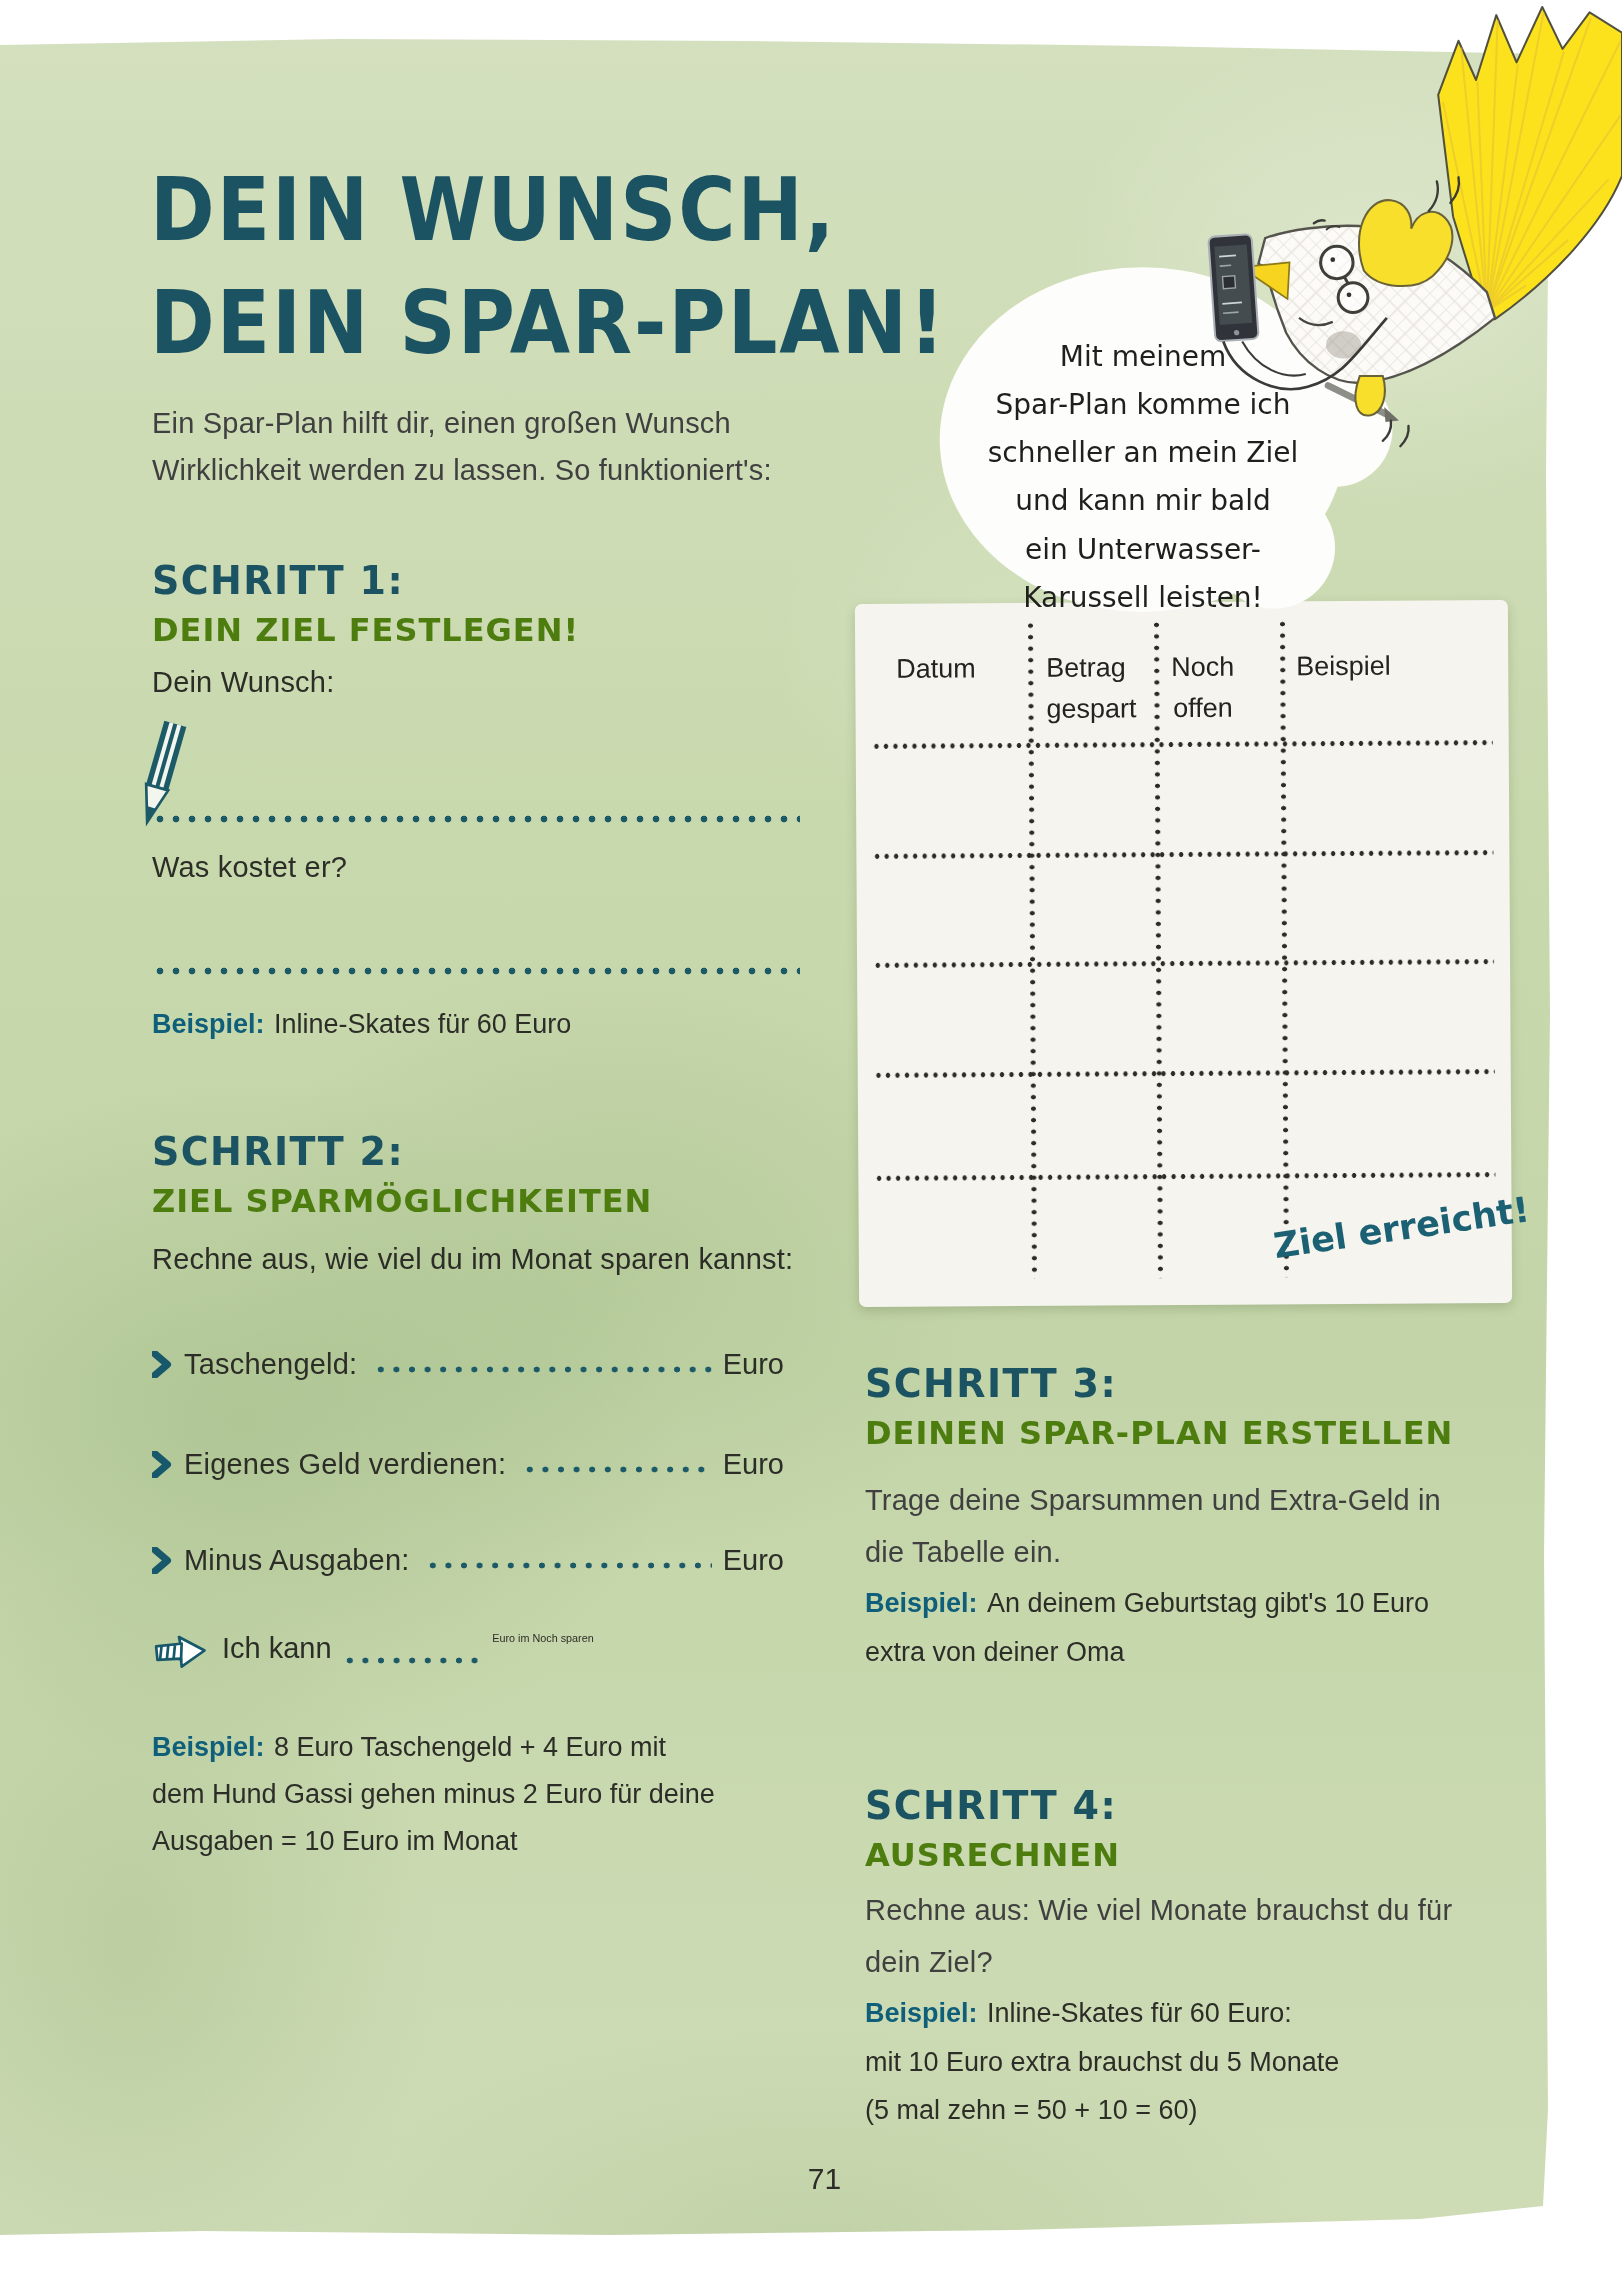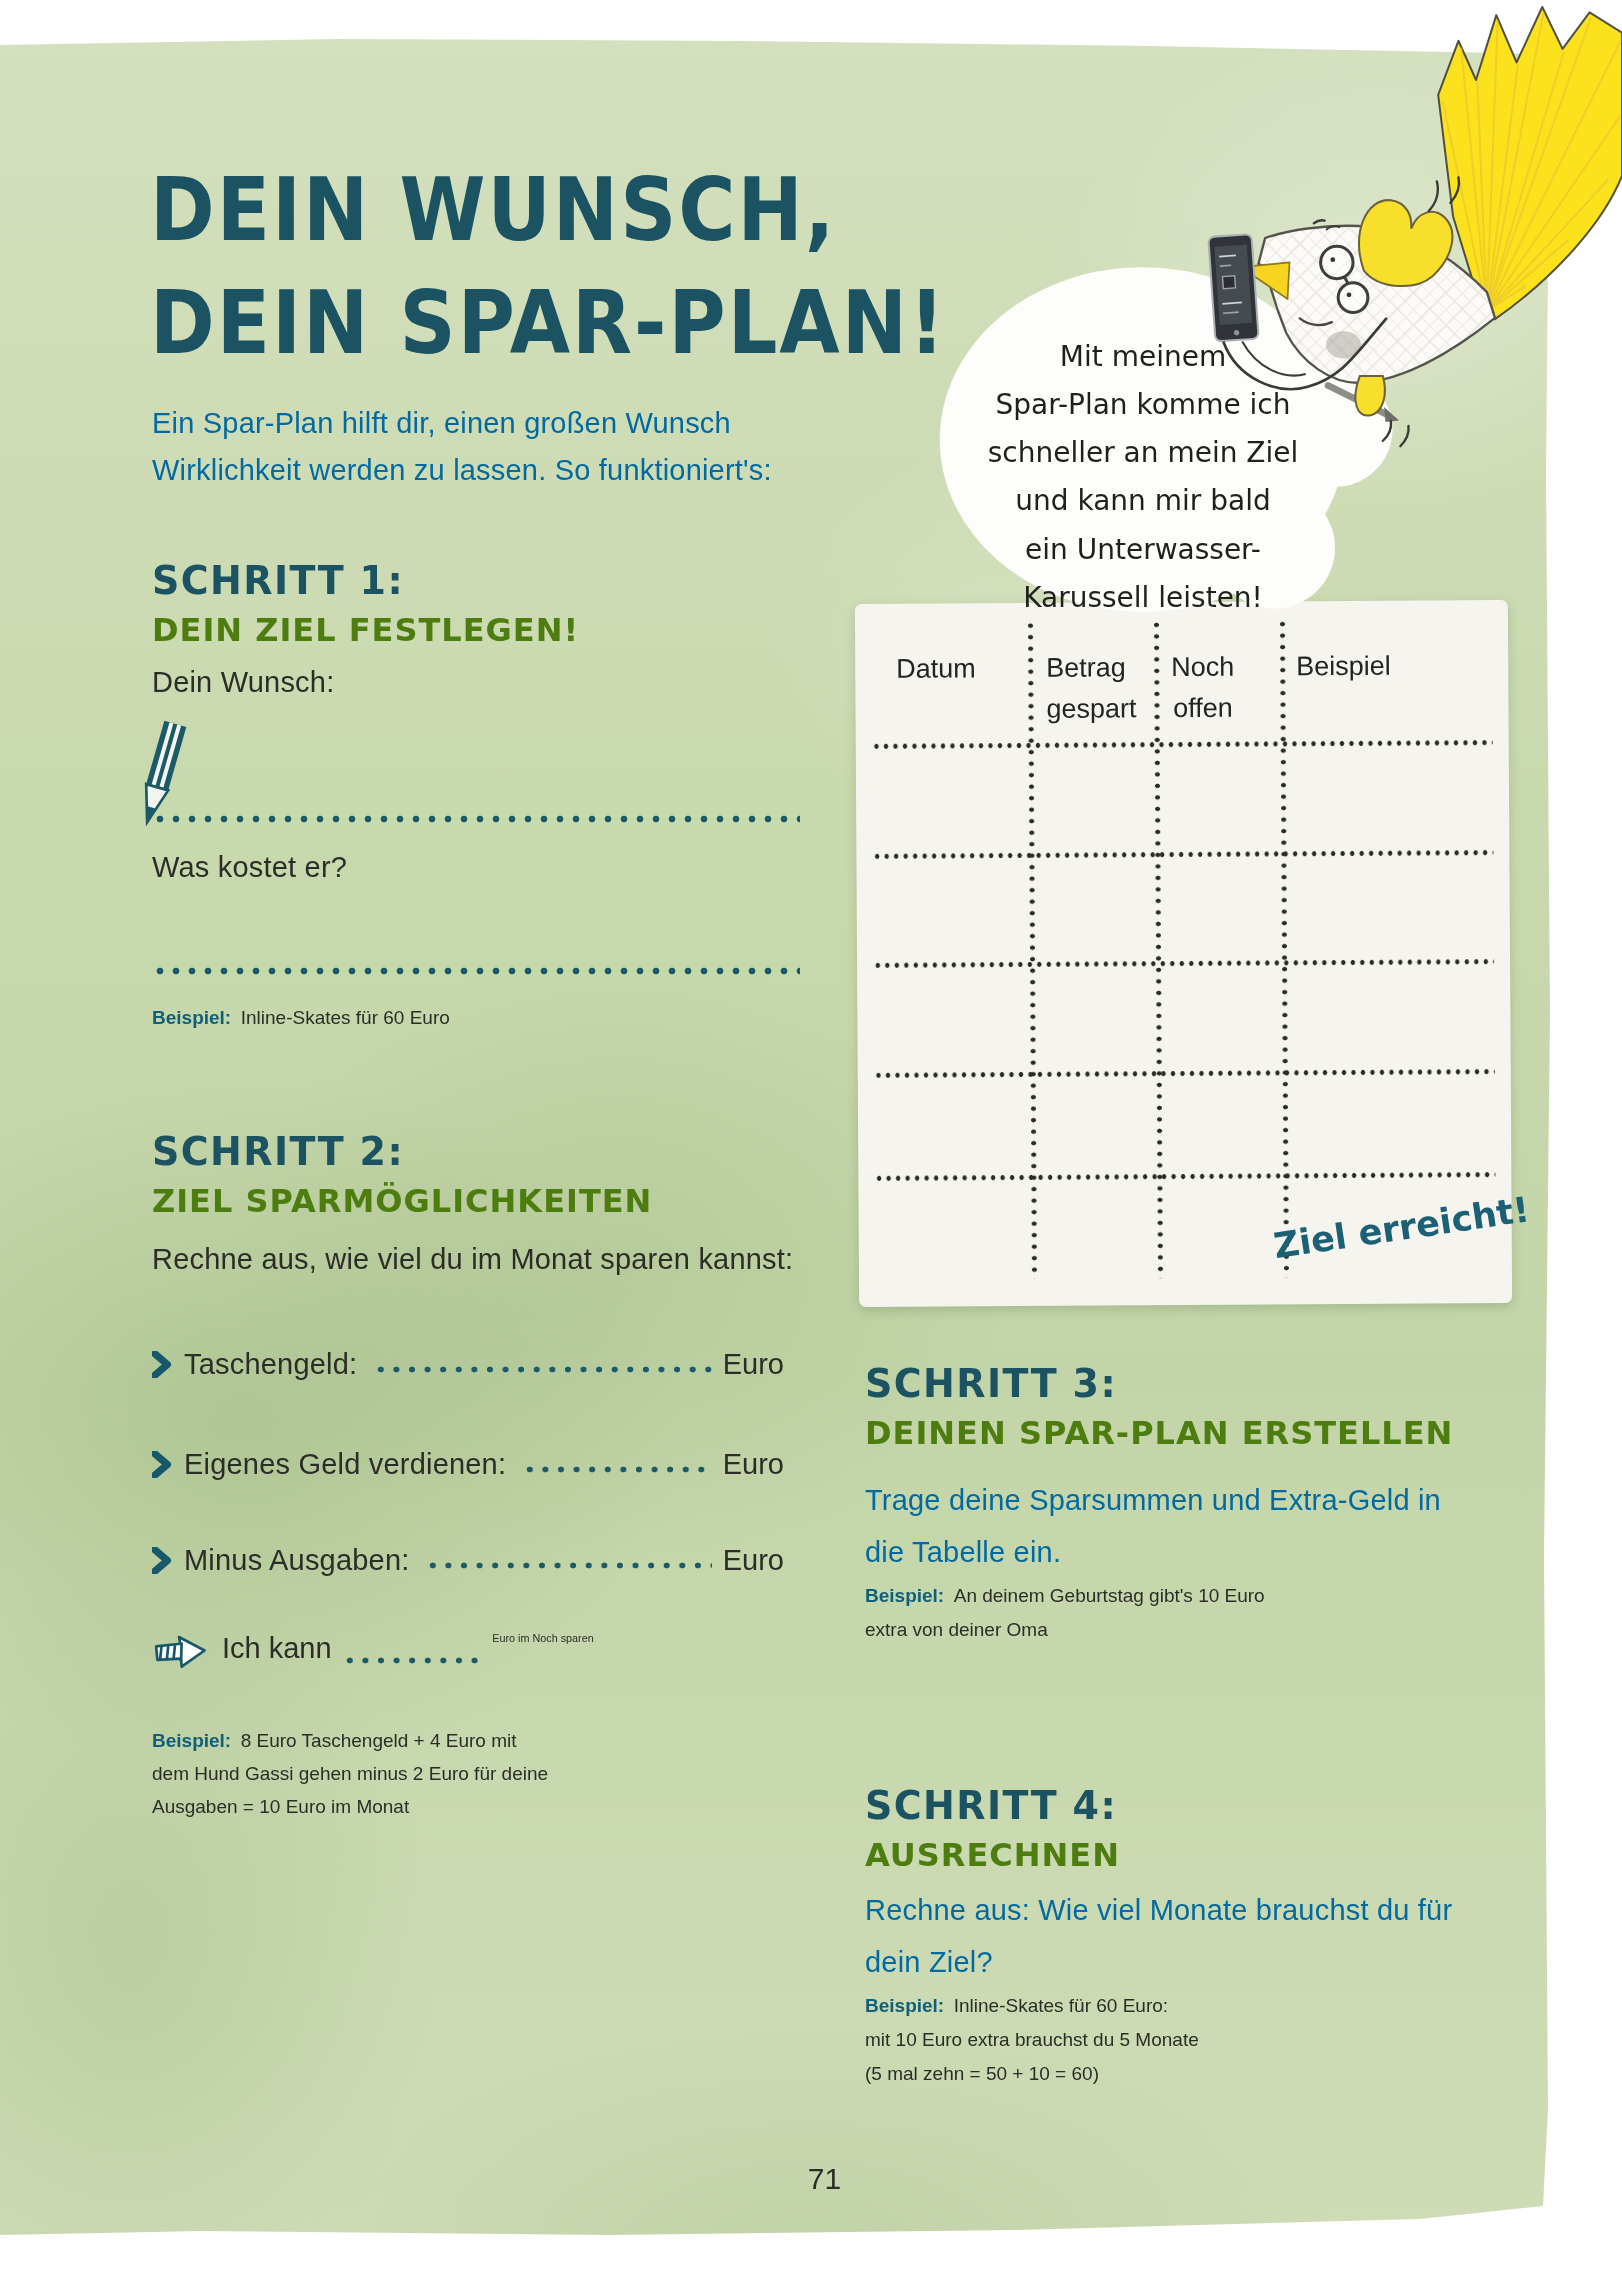--- a/index.html
+++ b/index.html
@@ -21,23 +21,23 @@
       radial-gradient(406px 338px at 62% 28%, rgba(255,255,255,.15), transparent 60%),
       linear-gradient(180deg,#d4e0bf 0%,#c9d9ae 35%,#c3d5a8 60%,#cbdab2 85%,#cfdcb6 100%);
   }
   .title{font-family:"DejaVu Sans",sans-serif;font-weight:800;font-size:78px;line-height:1.30;
          letter-spacing:2px;color:#1b5362;transform:scaleY(1.12);transform-origin:left top;
          white-space:pre-line;}
   .steph{font-family:"DejaVu Sans",sans-serif;font-weight:800;font-size:38px;letter-spacing:1.4px;
          color:#1b5362;transform:scaleY(1.05);transform-origin:left top;}
   .stepsub{font-family:"DejaVu Sans",sans-serif;font-weight:700;font-size:32px;letter-spacing:1px;
          color:#4d7c0f;}
-  .body-t{font-size:29px;line-height:1.62;letter-spacing:0.2px;color:#0369a1;white-space:pre-line;}
+  .body-t{font-size:29px;line-height:1.62;letter-spacing:0.2px;color:#404040;white-space:pre-line;}
   .body-one{font-size:29px;letter-spacing:0.2px;color:#2d2d28;white-space:nowrap;}
-  .ex p, .ex{font-size:19px;line-height:1.74;color:#2d2d28;}
+  .ex p, .ex{font-size:27px;line-height:1.74;color:#2d2d28;}
   .ex-label{color:#0f5f7a;font-weight:700;}
   .ex-text{white-space:pre-wrap;margin-left:9.5px;}
   .dotline{height:8px;background-image:radial-gradient(circle,#1d5a68 3px,transparent 3.7px);
            background-size:16px 8px;background-repeat:repeat-x;background-position:left center;}
   .s2row{display:flex;width:632px;align-items:flex-start;}
   .s2row .lbl{font-size:29px;color:#2d2d28;letter-spacing:0.2px;}
   .s2row .dots{flex:1;height:7.4px;align-self:flex-end;margin:0 10.8px 8px 16px;
            background-image:radial-gradient(circle,#1d5a68 2.8px,transparent 3.4px);
            background-size:15.6px 7.4px;background-repeat:repeat-x;background-position:left center;}
   .s2row .unit{font-size:29px;color:#2d2d28;}

